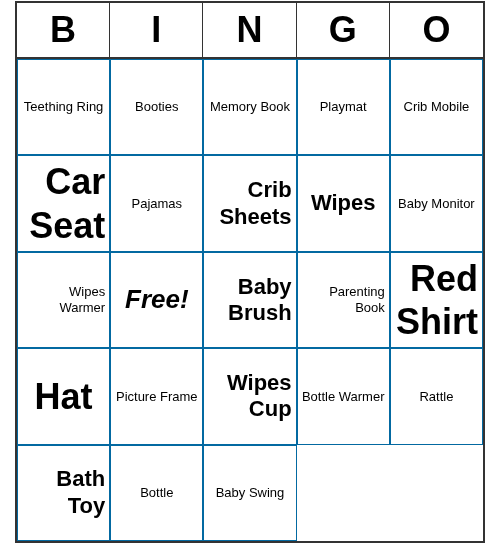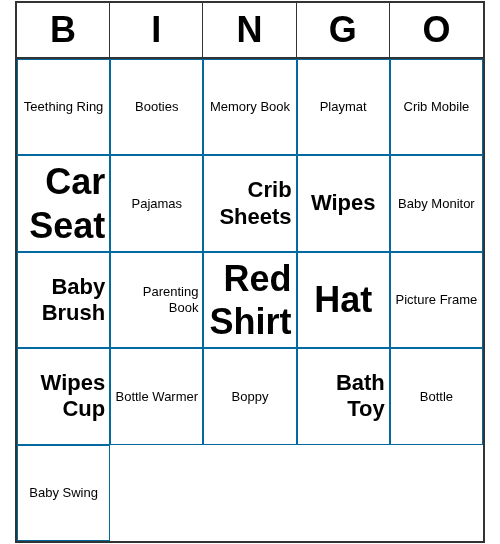--- a/index.html
+++ b/index.html
@@ -76,25 +76,27 @@
   <div class="bingo-cell">Teething Ring</div>
       <div class="bingo-cell">Booties</div>
       <div class="bingo-cell">Memory Book</div>
       <div class="bingo-cell">Playmat</div>
       <div class="bingo-cell">Crib Mobile</div>
       <div class="bingo-cell xlarge">Car Seat</div>
       <div class="bingo-cell">Pajamas</div>
       <div class="bingo-cell large-text">Crib Sheets</div>
       <div class="bingo-cell large-text">Wipes</div>
       <div class="bingo-cell">Baby Monitor</div>
+      <div class="bingo-cell">Wipes Warmer</div>
+      <div class="bingo-cell free">Free!</div>
       <div class="bingo-cell large-text">Baby Brush</div>
       <div class="bingo-cell">Parenting Book</div>
       <div class="bingo-cell xlarge">Red Shirt</div>
       <div class="bingo-cell xlarge">Hat</div>
       <div class="bingo-cell">Picture Frame</div>
       <div class="bingo-cell large-text">Wipes Cup</div>
       <div class="bingo-cell">Bottle Warmer</div>
-      <div class="bingo-cell">Boppy</div>
+      <div class="bingo-cell">Rattle</div>
       <div class="bingo-cell large-text">Bath Toy</div>
       <div class="bingo-cell">Bottle</div>
       <div class="bingo-cell">Baby Swing</div>
     </div>
 </div>
 
 </body></html>

